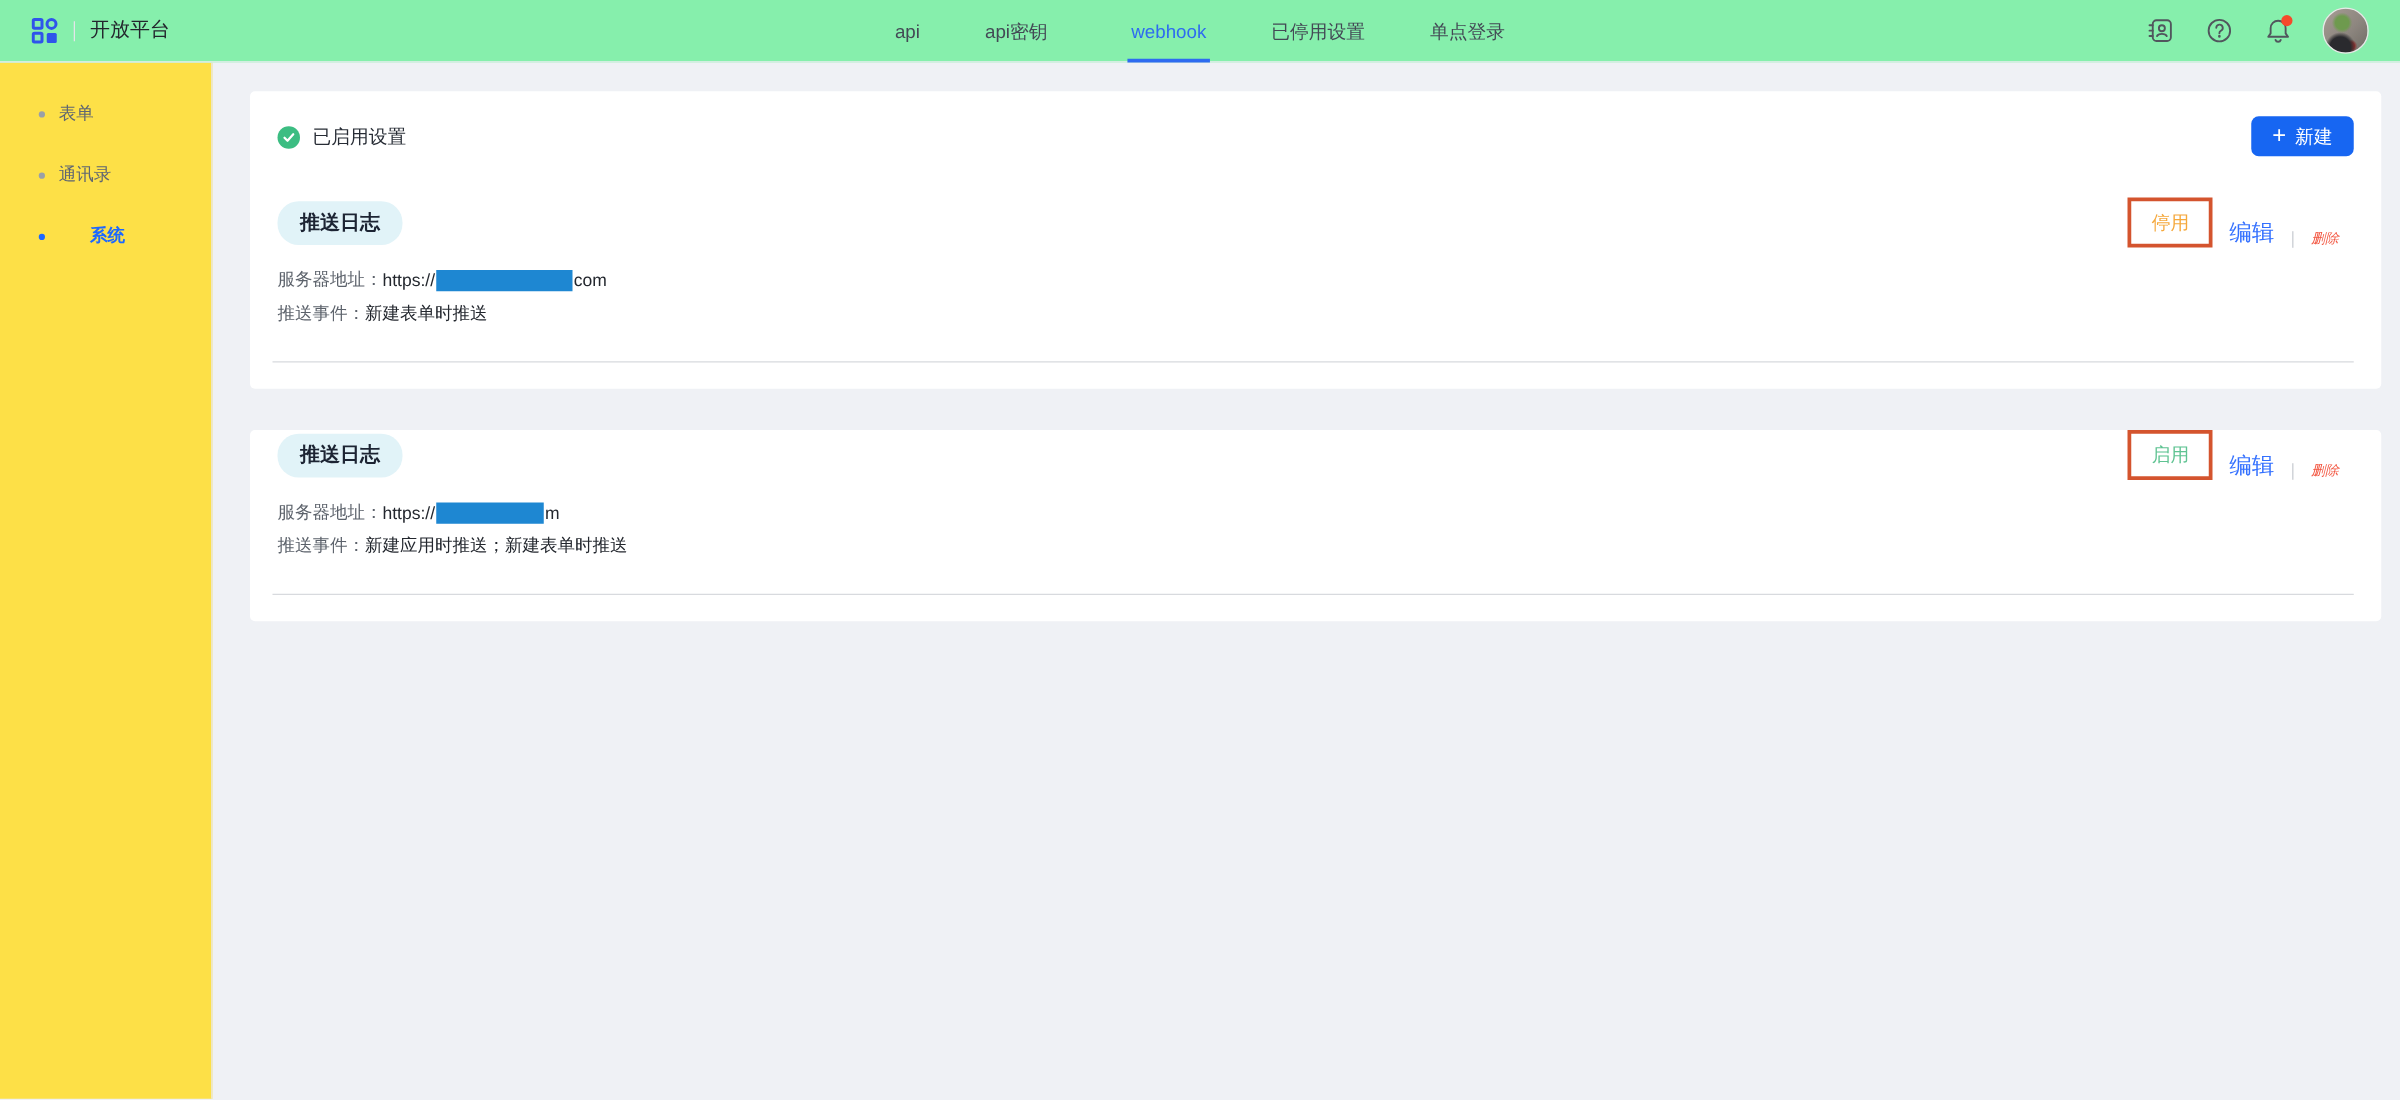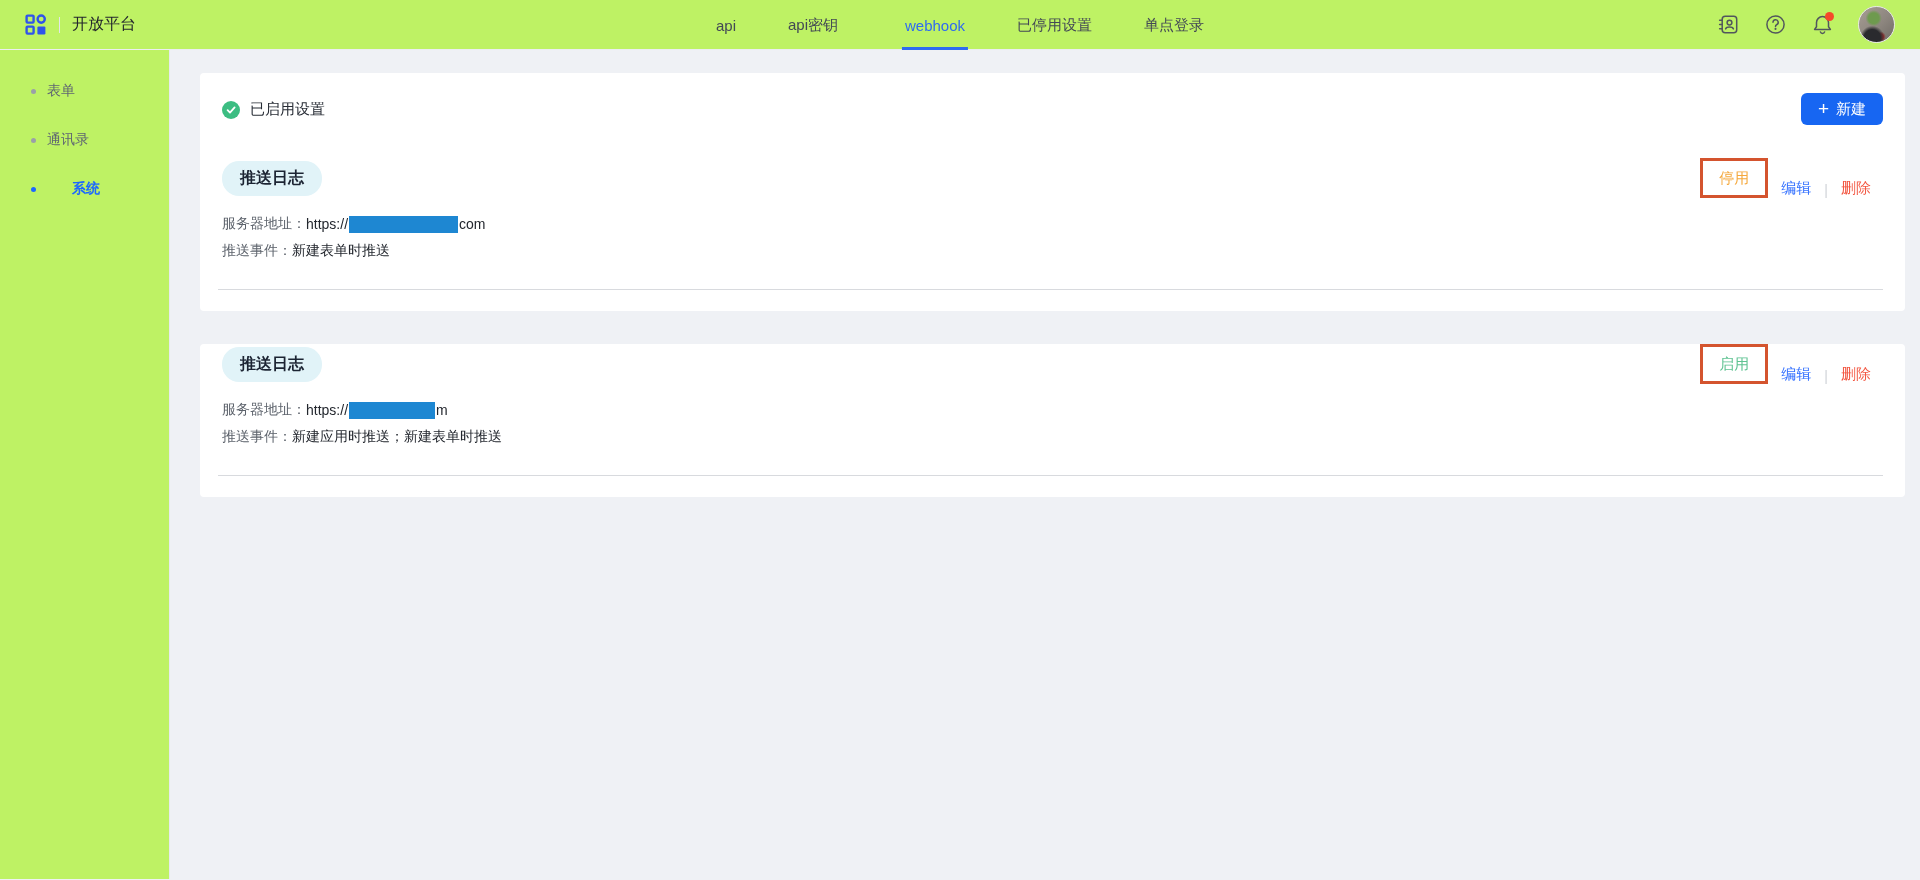--- a/index.html
+++ b/index.html
@@ -1,20 +1,20 @@
 <!DOCTYPE html>
 <html><head>
 <meta charset="utf-8">
 <style>
   * { margin:0; padding:0; box-sizing:border-box; }
   html,body { width:1920px; height:880px; overflow:hidden; }
   body { font-family:"Liberation Sans","DejaVu Sans",sans-serif; background:#eff1f5; color:#1f2329; }
 
   
-  .topbar { position:relative; height:50px; background:#bef264; border-bottom:1px solid #eceef1;
+  .topbar { position:relative; height:50px; background:#86efac; border-bottom:1px solid #eceef1;
             display:flex; align-items:center; justify-content:space-between; padding:0 25px;gap:33px; }
   .topbar-left { display:flex; align-items:center; gap:12px; }
   .logo-svg { display:block; }
   .title-sep { width:1px; height:16px; background:#e3e5e9; }
   .app-title { font-size:16px; color:#23262d; }
 
   .tabs { position:absolute; left:50%; top:0; transform:translateX(-50%); height:50px;
           display:flex; gap:46px; }
   .tab { display:flex; align-items:center; height:50px; font-size:15px; color:#434955;
          cursor:pointer; border-bottom:3px solid transparent; padding:3px 3px 0 3px; }
@@ -28,21 +28,21 @@
                background:#f5492b; border-radius:50%; }
   .avatar { width:37px; height:37px; border-radius:50%; cursor:pointer; border:1px solid #e8e8e8;
             background:
               radial-gradient(circle at 42% 32%, #6e9a4e 0 17%, rgba(110,154,78,0) 26%),
               radial-gradient(circle at 38% 88%, #2a2a2e 0 22%, rgba(42,42,46,0) 32%),
               radial-gradient(circle at 62% 85%, #8a2f2f 0 8%, rgba(138,47,47,0) 14%),
               linear-gradient(135deg, #a79d94, #8d867f 55%, #6f6a64); }
 
   
   .page-body { display:flex; height:829px; }
-  .sidebar { width:170px; background:#bef264; border-right:1px solid #e7e9ed; padding-top:31px; flex:none; }
+  .sidebar { width:170px; background:#fde047; border-right:1px solid #e7e9ed; padding-top:31px; flex:none; }
   .side-item { display:flex; align-items:center; gap:11px; padding-left:31px; height:20px;
                margin-bottom:29px; font-size:14px; color:#5f6672; cursor:pointer; }
   .side-dot { width:5px; height:5px; border-radius:50%; background:#9aa0a8; flex:none; }
   .side-item.active { color:#1c68ff; font-weight:bold;gap:36px; }
   .side-item.active .side-dot { background:#1c68ff; }
 
   .content { flex:1; padding:23px 15px 0 30px; }
 
   
   .card { background:#fff; border-radius:4px; margin-bottom:11px; padding-bottom:21px; }
@@ -65,23 +65,23 @@
                padding:0 22px; margin-top:33px; }
   .badge { background:#e1f3f8; color:#1c2433; font-weight:bold; font-size:16px;
            padding:7px 18px; border-radius:17px; }
 
   .actions { display:flex; align-items:flex-end; gap:13px; margin-right:12px; }
   .annot-box { border:3px solid #d4542e; width:68px; height:40px; display:flex;
                align-items:center; justify-content:center; flex:none; }
   .toggle { font-size:15px; cursor:pointer; }
   .toggle.stop { color:#f5a83c; }
   .toggle.start { color:#5fc392; }
-  .link-edit { color:#3370ff; font-size:15px; cursor:pointer; }
+  .link-edit { color:#3370ff; font-size:18px; cursor:pointer; }
   .action-sep { color:#d0d3d8; font-size:14px; }
-  .link-del { color:#f35742; font-size:15px; cursor:pointer; }
+  .link-del { color:#f35742; font-size:11px; cursor:pointer;font-style:italic; }
 
   .info-line { padding:0 22px; margin-top:16px; font-size:14px; color:#5c626b;
                display:flex; align-items:center; }
   .info-line.first { margin-top:17px; }
   .info-line.second { margin-top:9px; }
   .info-dark { color:#23272e;text-align:right; }
   .redact { display:inline-block; height:17px; background:#1e87d2; margin:0 1px; vertical-align:-3px; }
   .redact.w-long { width:109px; }
   .redact.w-short { width:86px; }
   .item-divider { border:none; border-top:1px solid #d8dade; margin:29px 22px 0 18px; }

